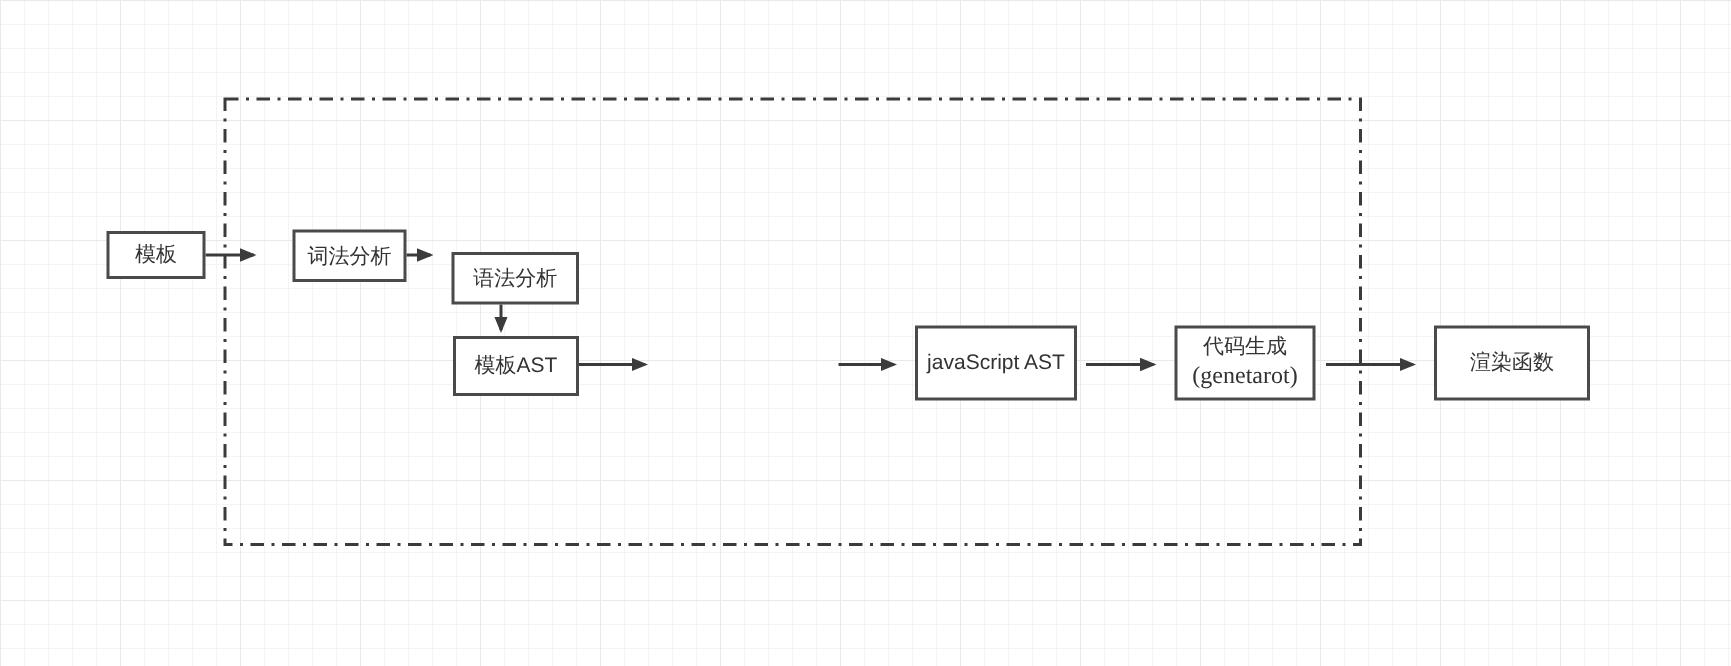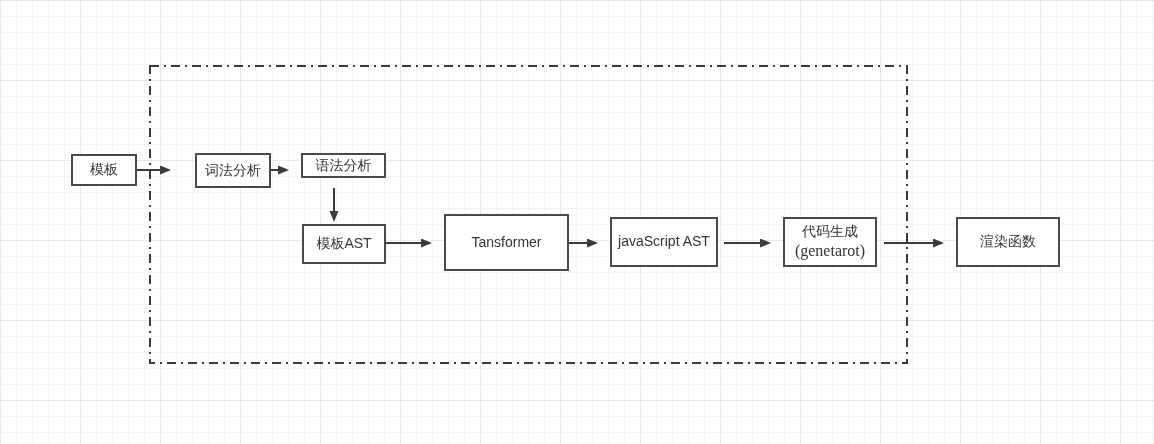--- a/index.html
+++ b/index.html
@@ -78,31 +78,28 @@
   </svg>
 
   <div class="node" style="left:61px;  top:154px; width:66px;  height:32px;">
     <span>模板</span>
   </div>
 
   <div class="node" style="left:185px; top:153px; width:76px;  height:35px;">
     <span>词法分析</span>
   </div>
 
-  <div class="node" style="left:291px; top:153px; width:85px;  height:25px;">
+  <div class="node" style="left:291px; top:168px; width:85px;  height:35px;">
     <span>语法分析</span>
   </div>
 
   <div class="node" style="left:292px; top:224px; width:84px;  height:40px;">
     <span>模板AST</span>
   </div>
 
-  <div class="node" style="left:434px; top:214px; width:125px; height:57px;">
-    <span>Tansformer</span>
-  </div>
 
   <div class="node" style="left:600px; top:217px; width:108px; height:50px;">
     <span>javaScript AST</span>
   </div>
 
   <div class="node" style="left:773px; top:217px; width:94px; height:50px;font-family:Liberation Serif, serif;">
     <span>代码生成</span>
     <span class="sublabel">(genetarot)</span>
   </div>
 

